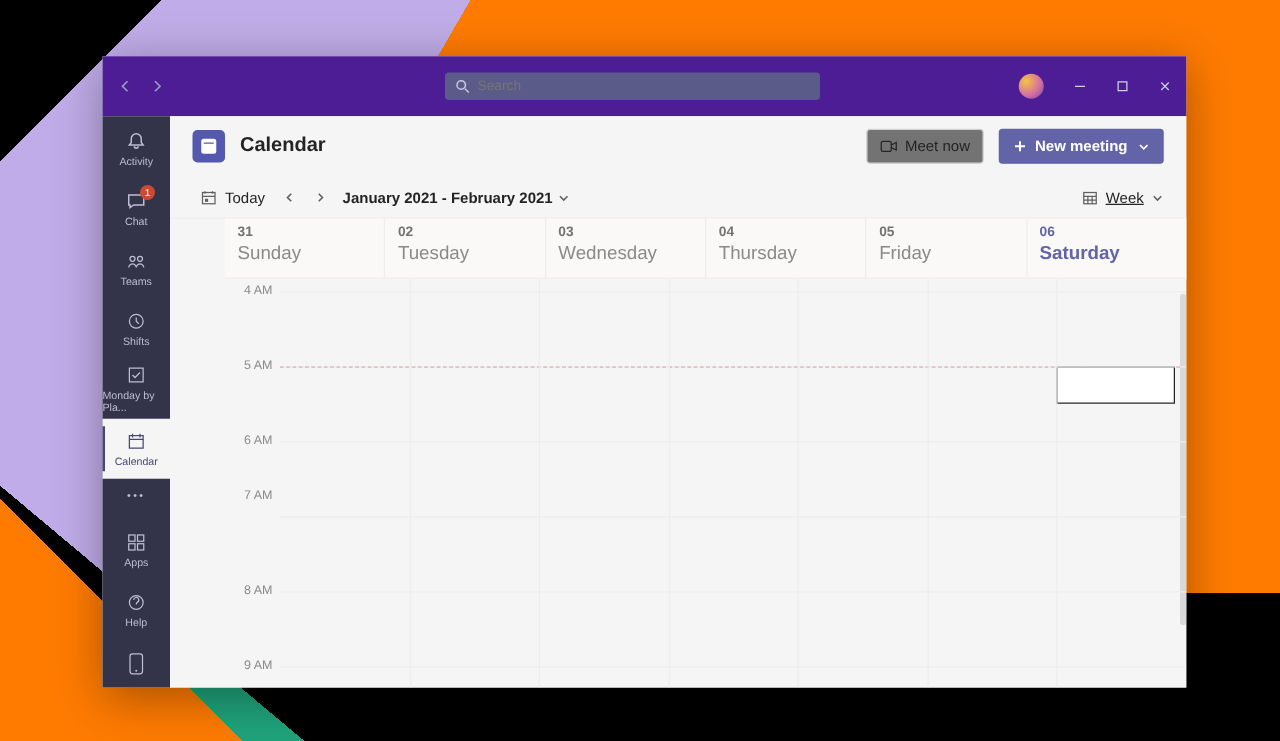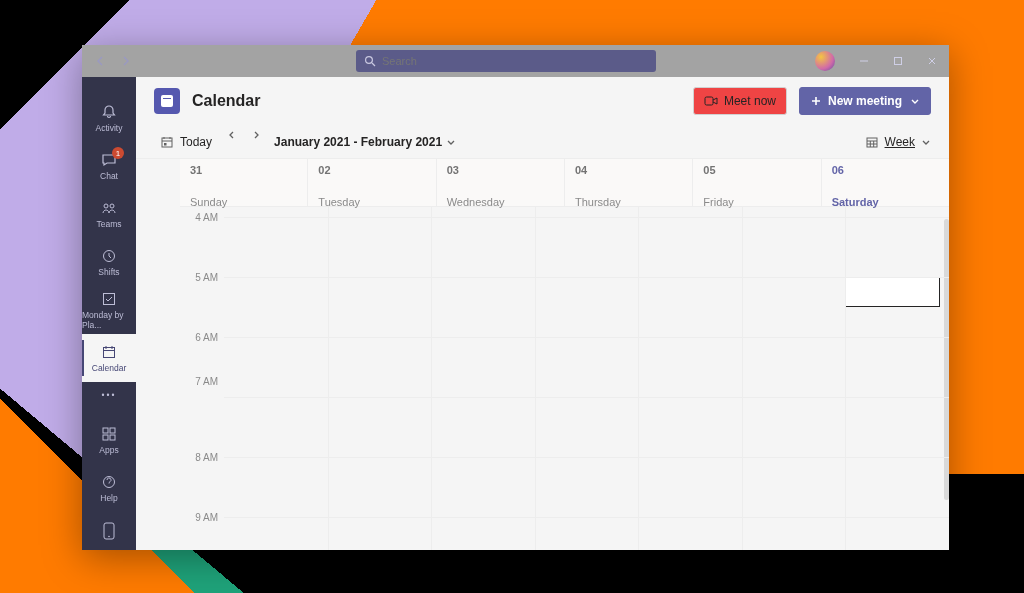--- a/index.html
+++ b/index.html
@@ -17,21 +17,21 @@
   .window {
     position: absolute;
     left: 82px; top: 45px;
     width: 867px; height: 505px;
     background: #f5f5f5;
     box-shadow: 0 8px 36px rgba(0,0,0,.35);
     display: flex; flex-direction: column;
   }
   
   .titlebar {
-    height: 32px; background: #a3a3a3;
+    height: 48px; background: #4c1d95;
     display: flex; align-items: center;
     color: #cfcfe6; font-size: 11px;
   }
   .nav-arrows { display:flex; gap:2px; padding-left:8px; }
   .nav-arrow { width:22px; height:22px; display:flex; align-items:center; justify-content:center; border-radius:3px; color:#9a99c2; cursor:default; }
   .searchbox {
     margin-left: 220px;
     width: 300px; height: 22px;
     background: #5b5b89; border-radius: 3px;
     display:flex; align-items:center; padding:0 8px; color:#c9c8e0;
@@ -41,61 +41,61 @@
   }
   .title-spacer { flex:1; }
   .avatar { width:20px; height:20px; border-radius:50%; background: radial-gradient(circle at 30% 30%, #f4c542, #d16aa8 60%, #5a4ea3); margin-right:12px; }
   .win-controls { display:flex; }
   .win-btn { width:34px; height:32px; display:flex; align-items:center; justify-content:center; color:#cfcfe6; }
   
   .body { flex:1; display:flex; min-height:0; }
   
   .rail {
     width:54px; background:#33344a; display:flex; flex-direction:column; align-items:center;
-    color:#bdbdd6; font-size:8.5px; padding-top:17px;
+    color:#bdbdd6; font-size:8.5px; padding-top:2px;
   }
   .rail-item { width:54px; height:48px; display:flex; flex-direction:column; align-items:center; justify-content:center; gap:2px; position:relative; cursor:default; }
   .rail-item.active { background:#f5f5f5; color:#464775; }
   .rail-item.active::before { content:""; position:absolute; left:0; top:6px; bottom:6px; width:2px; background:#464775; }
   .rail-icon { width:18px; height:18px; display:flex; align-items:center; justify-content:center; }
   .badge { position:absolute; top:5px; right:12px; width:12px; height:12px; border-radius:50%; background:#cc4a31; color:#fff; font-size:8px; display:flex; align-items:center; justify-content:center; }
   .rail-spacer { flex:1; }
   .rail-more { height:26px; display:flex; align-items:center; justify-content:center; color:#bdbdd6; letter-spacing:2px; width:54px;}
   
   .main { flex:1; display:flex; flex-direction:column; background:#f5f5f5; min-width:0; }
   .header {
     height:48px; display:flex; align-items:center; padding:0 18px; gap:12px;
   }
   .cal-badge { width:26px; height:26px; border-radius:4px; background:#5558af; display:flex; align-items:center; justify-content:center; }
   .cal-badge-inner { width:12px; height:12px; background:#fff; border-radius:2px; position:relative; }
   .cal-badge-inner::before { content:""; position:absolute; top:3px; left:2px; right:2px; height:1px; background:#5558af; }
   .page-title { font-size:16px; font-weight:700; color:#252424; }
   .header-spacer { flex:1; }
   .btn { height:28px; border-radius:3px; font-size:12px; display:flex; align-items:center; gap:6px; padding:0 10px; cursor:default; }
-  .btn-outline { border:1px solid #d1d1d1; background:#ef4444; color:#252424; }
+  .btn-outline { border:1px solid #d1d1d1; background:#737373; color:#252424; }
   .btn-primary { background:#6264a7; color:#fff; border:1px solid #6264a7; font-weight:600; }
   
   .subbar {
-    height:34px; display:flex; padding:0 18px; gap:4px; font-size:12px; color:#252424;
+    height:34px; display:flex; align-items:center; padding:0 18px; gap:4px; font-size:12px; color:#252424;
     border-bottom:1px solid #ededed;
   }
   .today-btn { display:flex; align-items:center; gap:6px; padding:3px 6px; border-radius:3px; }
   .chev { width:20px; height:20px; display:flex; align-items:center; justify-content:center; color:#616161; border-radius:3px;}
   .range { font-weight:700; margin-left:4px; display:flex; align-items:center; gap:4px;}
   .sub-spacer { flex:1; }
   .view-picker { display:flex; align-items:center; gap:6px; color:#252424;text-decoration:underline; }
   
   .calwrap { flex:1; display:flex; min-height:0; }
   .timescale { width:44px; }
   .gridcol { flex:1; display:flex; flex-direction:column; min-width:0; }
   .dayheads { height:48px; display:flex; border-bottom:1px solid #ededed; background:#faf9f8;}
   .dayhead { flex:1; border-left:1px solid #ededed; padding:6px 10px; }
   .dayhead:first-child{ border-left:none;}
   .daynum { font-size:11px; font-weight:600; color:#737373; line-height:1;}
-  .dayname { font-size:11px; color:#8a8a8a; margin-top:20px;}
+  .dayname { font-size:15px; color:#8a8a8a; margin-top:2px;}
   .dayhead.today .daynum { color:#6264a7; font-weight:700;}
   .dayhead.today .dayname { color:#6264a7; font-weight:600;}
   .gridscroll { flex:1; position:relative; display:flex; overflow:hidden;justify-content:center;}
   .timecol { width:44px; position:relative; }
   .hour-label { position:absolute; right:6px; font-size:10px; color:#8a8a8a; transform:translateY(-50%); }
   .slots { flex:1; position:relative; }
   .slotrow { position:absolute; left:0; right:0; border-top:1px solid #ededed; }
   .colsep { position:absolute; top:0; bottom:0; border-left:1px solid #ededed; }
   .nowline { position:absolute; left:0; right:0; border-top:1px dashed #c4314b; }
   .sel-slot { position:absolute; border:1px solid #252424; background:#fff; }

